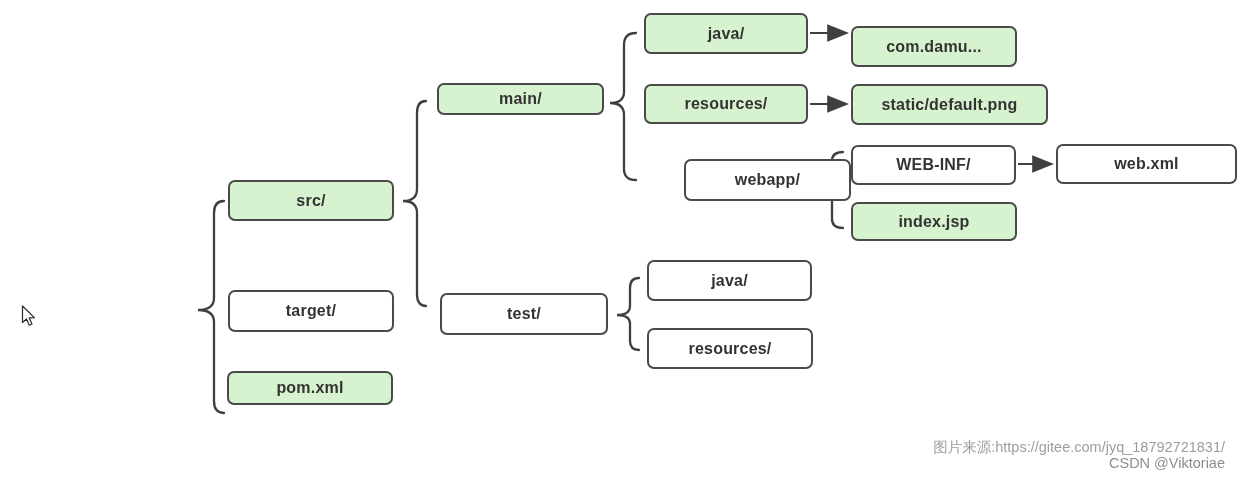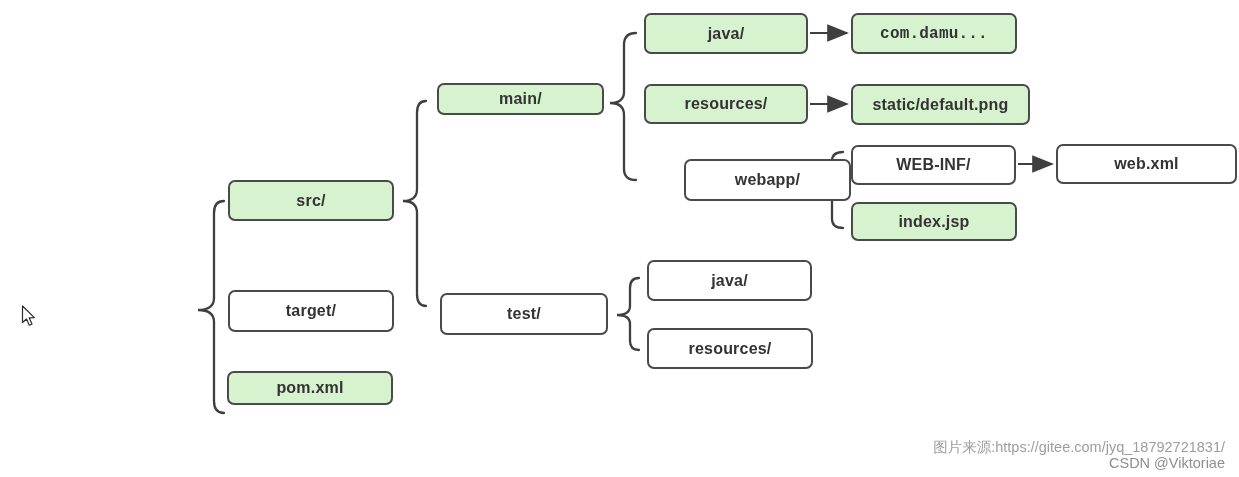--- a/index.html
+++ b/index.html
@@ -30,22 +30,22 @@
   #n-src{left:228px;top:180px;width:166px;height:41px;}
   #n-target{left:228px;top:290px;width:166px;height:42px;}
   #n-pom{left:227px;top:371px;width:166px;height:34px;}
   #n-main{left:437px;top:83px;width:167px;height:32px;}
   #n-test{left:440px;top:293px;width:168px;height:42px;}
   #n-main-java{left:644px;top:13px;width:164px;height:41px;}
   #n-main-resources{left:644px;top:84px;width:164px;height:40px;}
   #n-webapp{left:648px;top:159px;width:167px;height:42px;margin-left:36px;}
   #n-test-java{left:647px;top:260px;width:165px;height:41px;}
   #n-test-resources{left:647px;top:328px;width:166px;height:41px;}
-  #n-com-damu{left:851px;top:13px;width:166px;height:41px;font-family:Liberation Mono, monospace;}
-  #n-static-default{left:851px;top:84px;width:179px;height:41px;}
+  #n-com-damu{left:851px;top:26px;width:166px;height:41px;}
+  #n-static-default{left:851px;top:84px;width:197px;height:41px;}
   #n-web-inf{left:851px;top:145px;width:165px;height:40px;}
   #n-index-jsp{left:851px;top:202px;width:166px;height:39px;}
   #n-web-xml{left:1056px;top:144px;width:181px;height:40px;}
   .watermark{
     position:absolute;right:14px;top:439px;
     text-align:right;font-size:14.5px;line-height:16px;
     color:#9d9d9d;
   }
   .watermark .wm2{color:#8e8e8e;}
   .cursor{position:absolute;left:21px;top:305px;}

